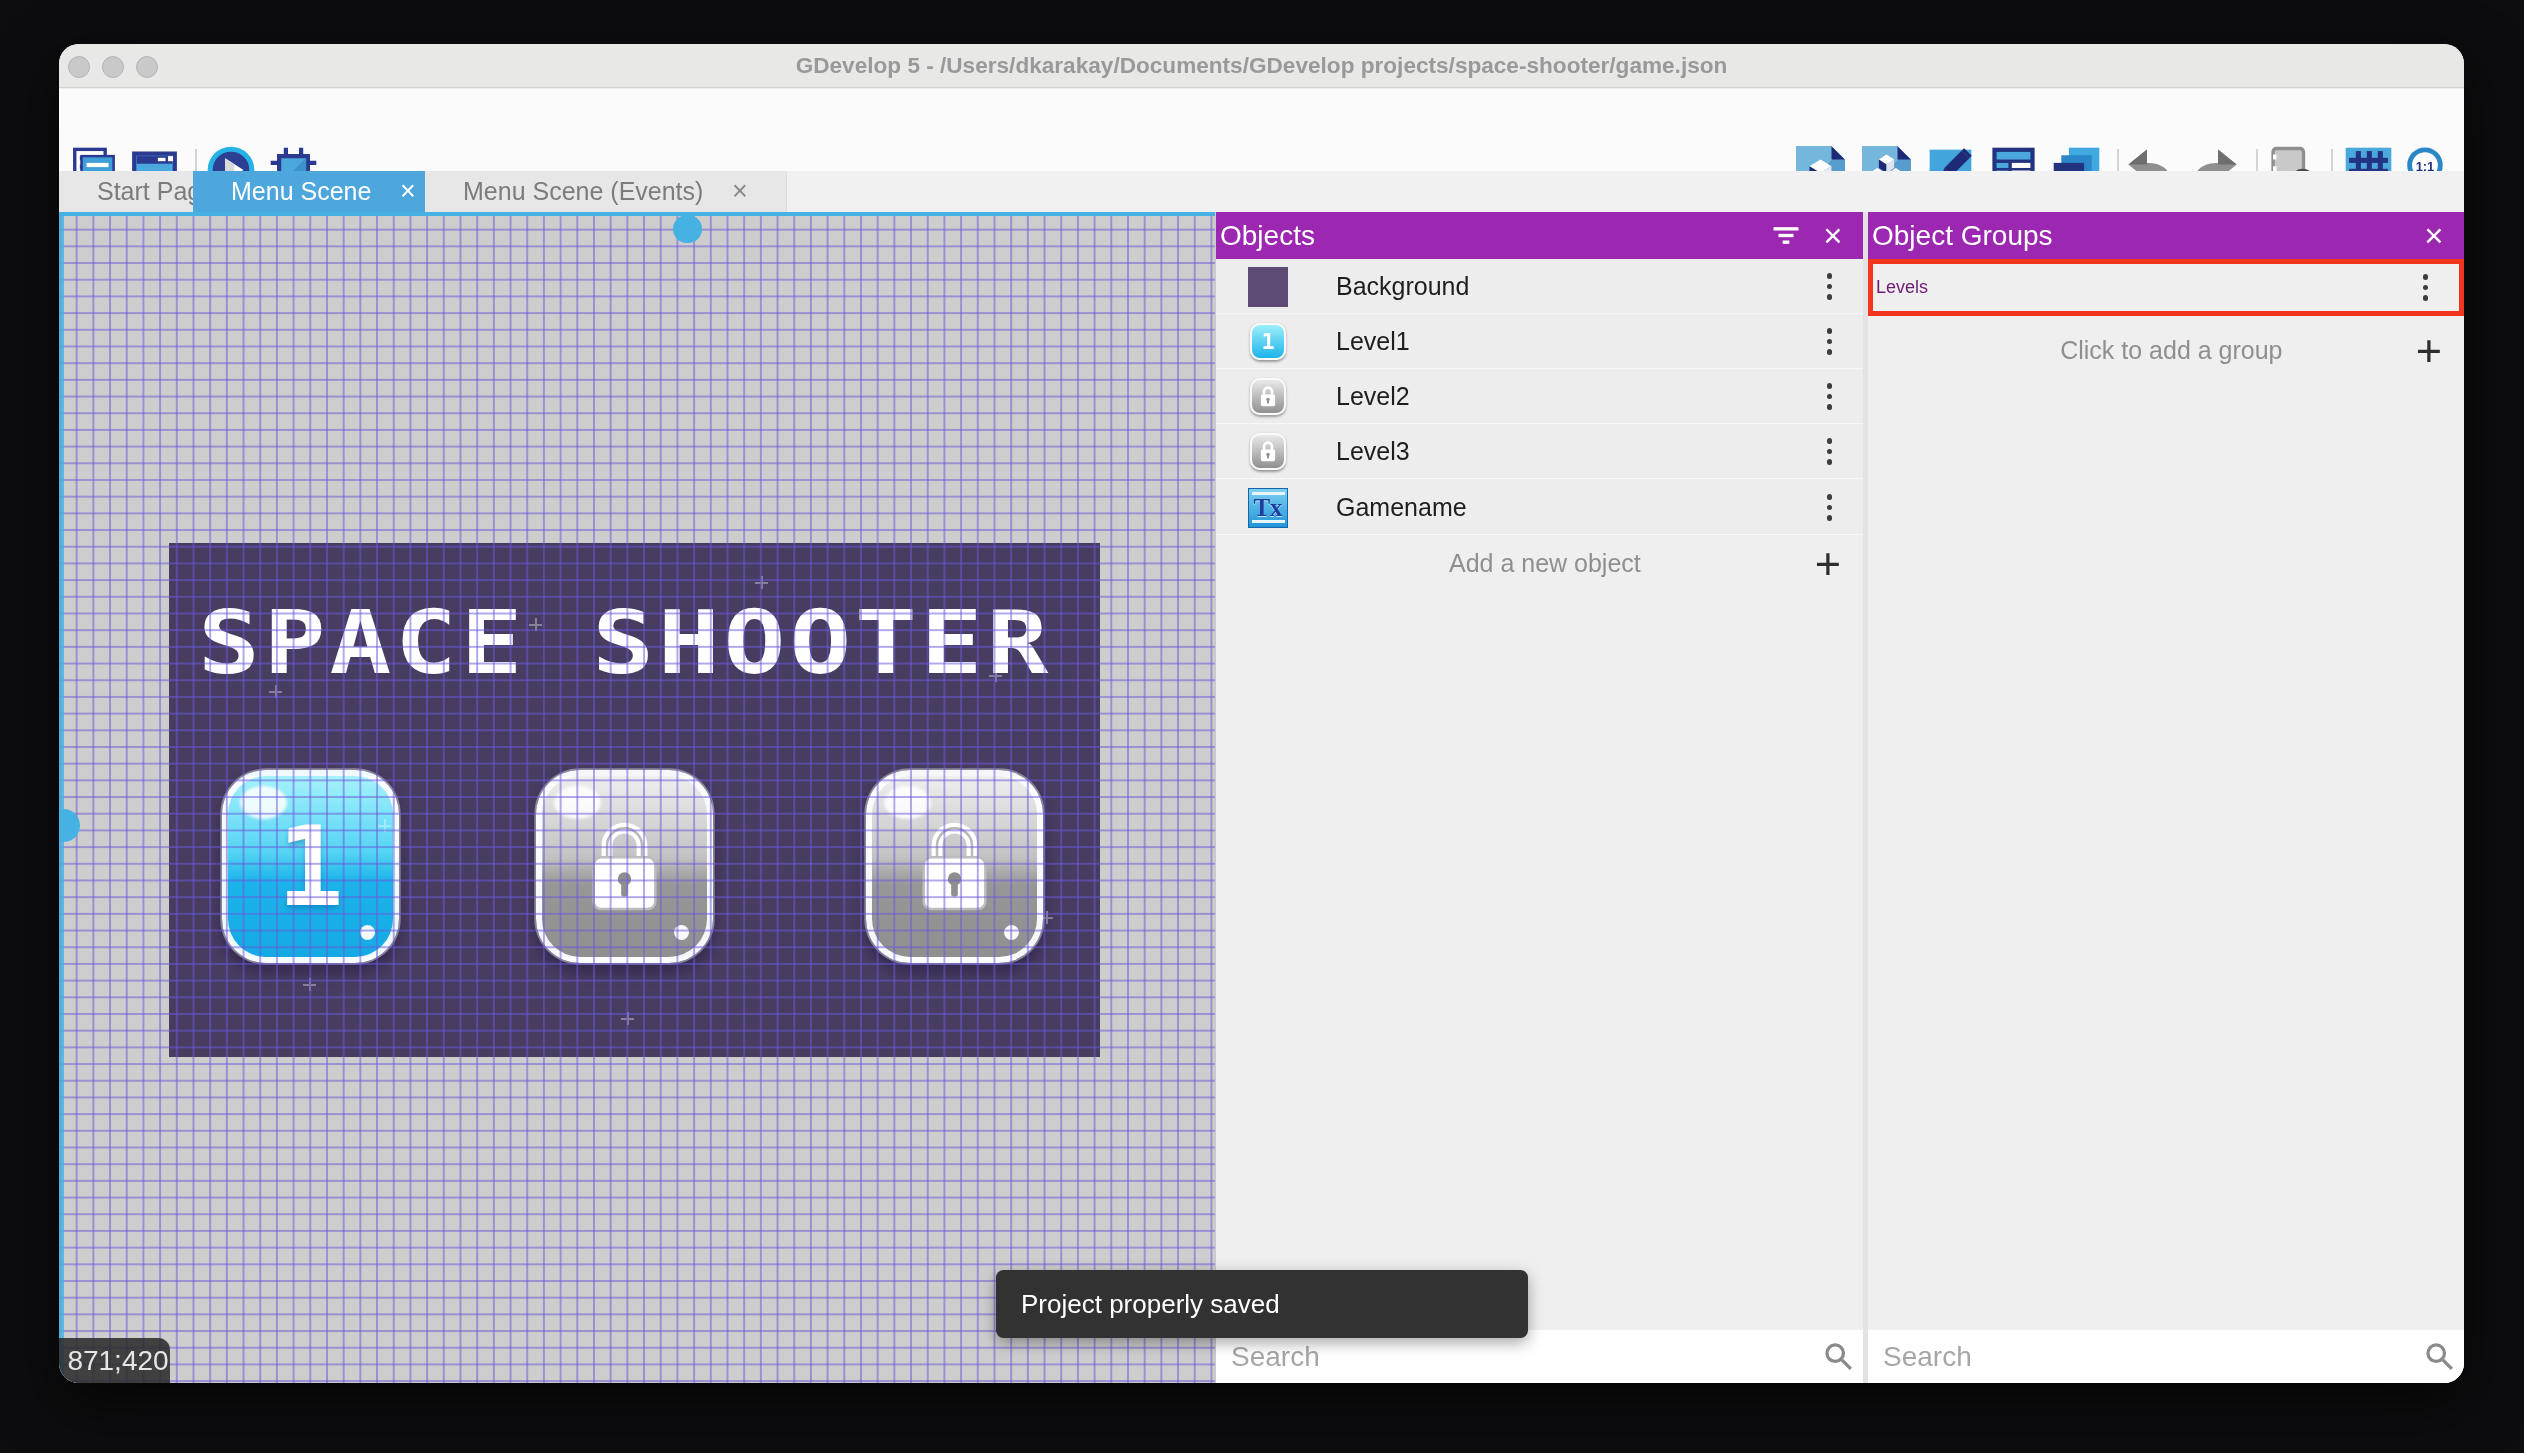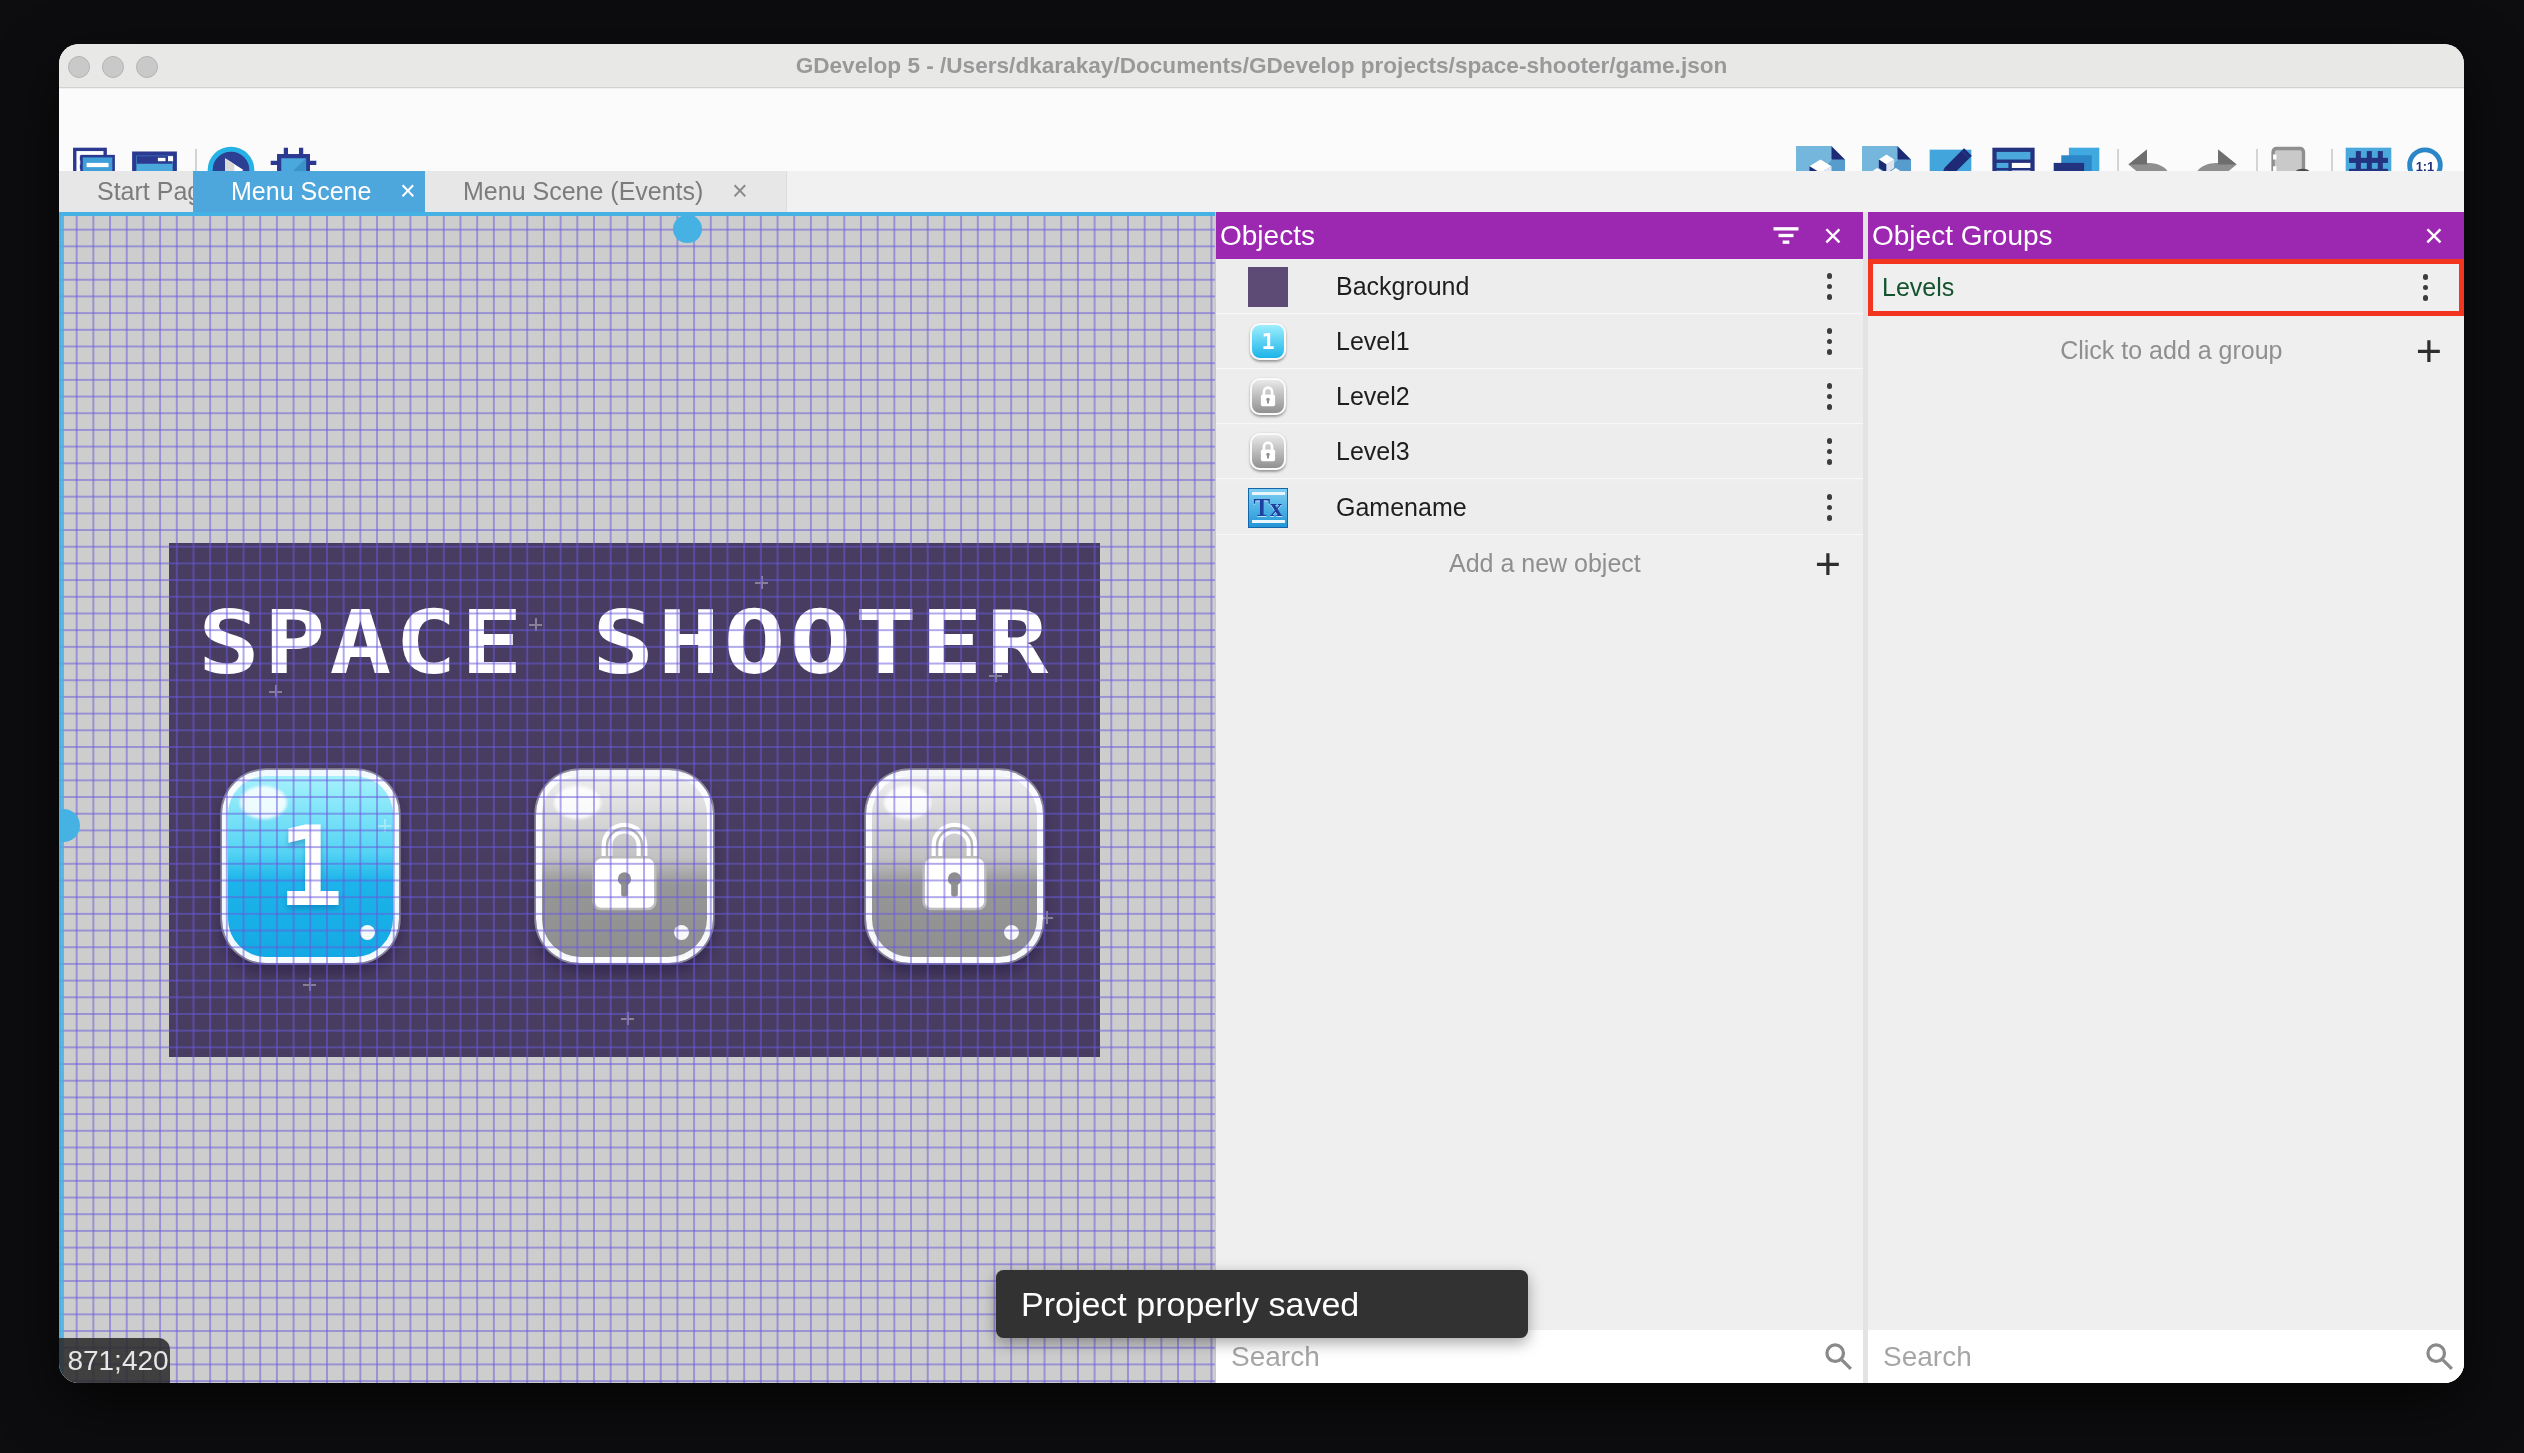--- a/index.html
+++ b/index.html
@@ -112,36 +112,36 @@
   .tx { font-family:Liberation Serif, serif; font-weight:bold; font-size:25px; color:#1d3fa0;
         text-shadow:0 0.8px 0 #bfe4f7; }
 
   .add-row { position:absolute; left:0; width:100%; height:54px; display:flex; align-items:center;
              cursor:pointer; }
   .add-label { flex:1; text-align:center; font-size:25px; color:#8f8f8f; padding-left:59px; }
   .plus { font-size:45px; font-weight:300; color:#2e2e2e; margin-right:22px; line-height:1; }
 
   .group-row { position:absolute; left:0; top:47px; width:100%; height:57px; background:#efefef;
                border:5.9px solid #F2351F; display:flex; align-items:center; cursor:pointer; }
-  .group-label { font-size:25px; color:#14532d; margin-left:9px; flex:1; }
+  .group-label { font-size:18px; color:#701a75; margin-left:3px; flex:1; }
 
   .search-bar { position:absolute; left:0; bottom:0; width:100%; height:53px; background:#fff;
                 display:flex; align-items:center; }
   .search-input { flex:1; height:100%; border:none; outline:none; background:transparent;
                   font-size:28px; color:#333; padding-left:15px;
                   font-family:"Liberation Sans", sans-serif; }
   .search-input::placeholder { color:#a6a6a6; }
   .search-icon { width:50px; height:50px; flex:none; display:flex; align-items:center;
                  justify-content:center; }
 
   
   .toast { position:absolute; left:937px; top:1226px; width:532px; height:68px; z-index:50;
            background:#323232; border-radius:7.5px; display:flex; align-items:center;
            box-shadow:0 5px 15px rgba(0,0,0,.35); }
-  .toast span { color:#fff; font-size:34px; margin-left:25px; }
+  .toast span { color:#fff; font-size:26px; margin-left:25px; }
 </style>
 </head>
 <body>
 
 <div class="window">
 
   <div class="titlebar">
     <div class="tl-btn" style="left:9.2px"></div>
     <div class="tl-btn" style="left:43px"></div>
     <div class="tl-btn" style="left:77px"></div>

